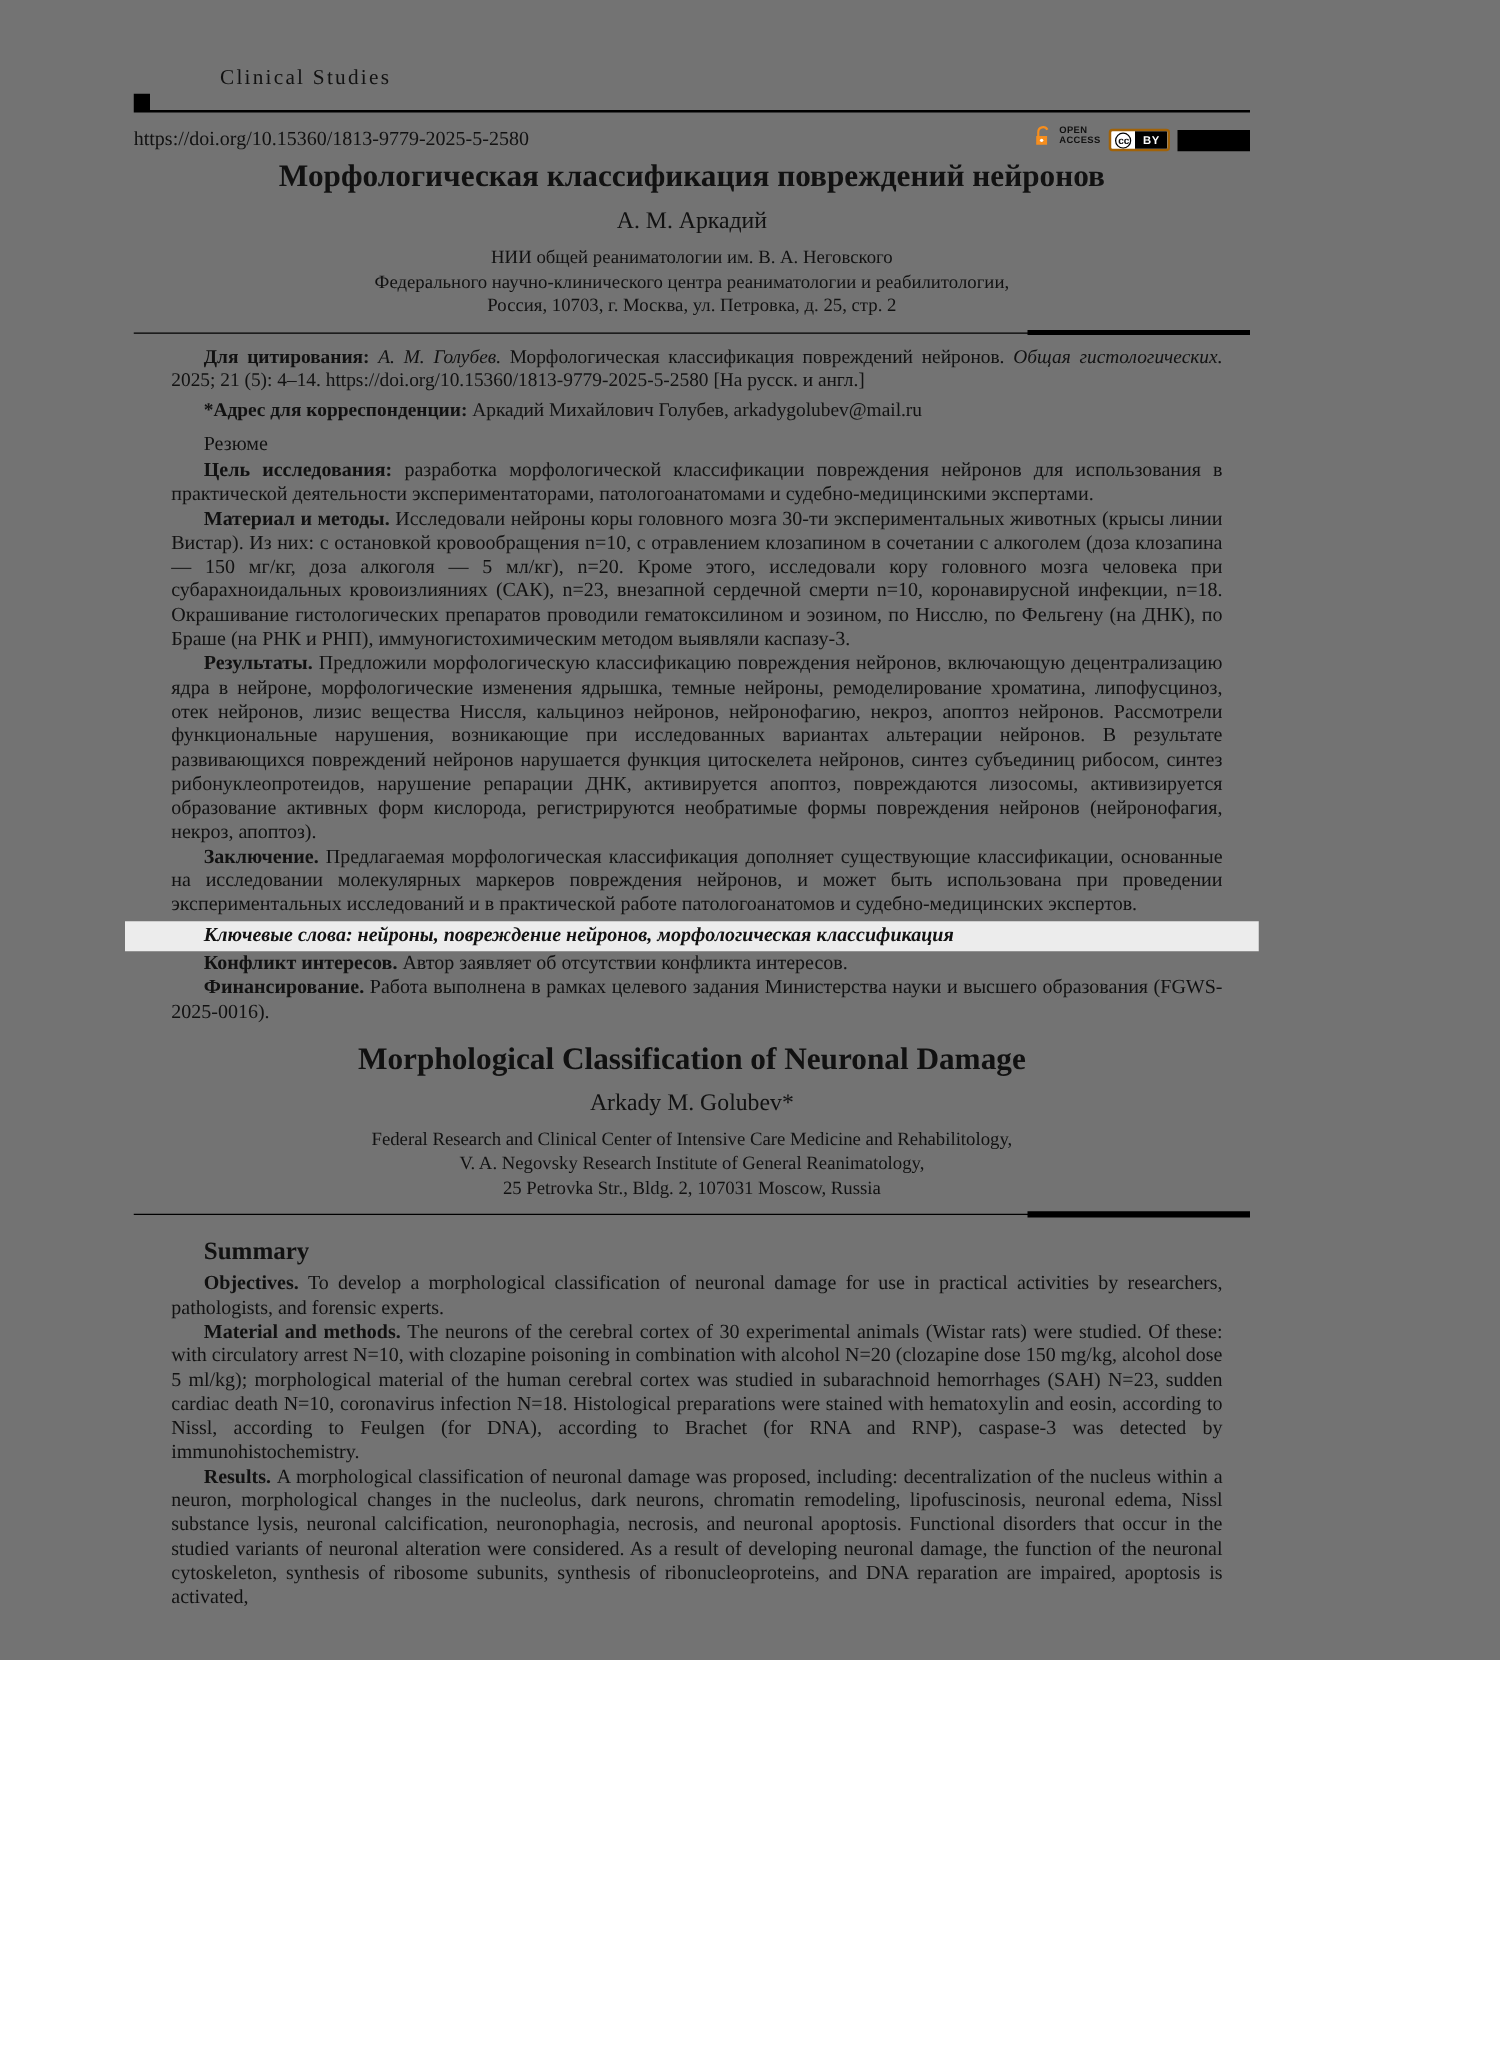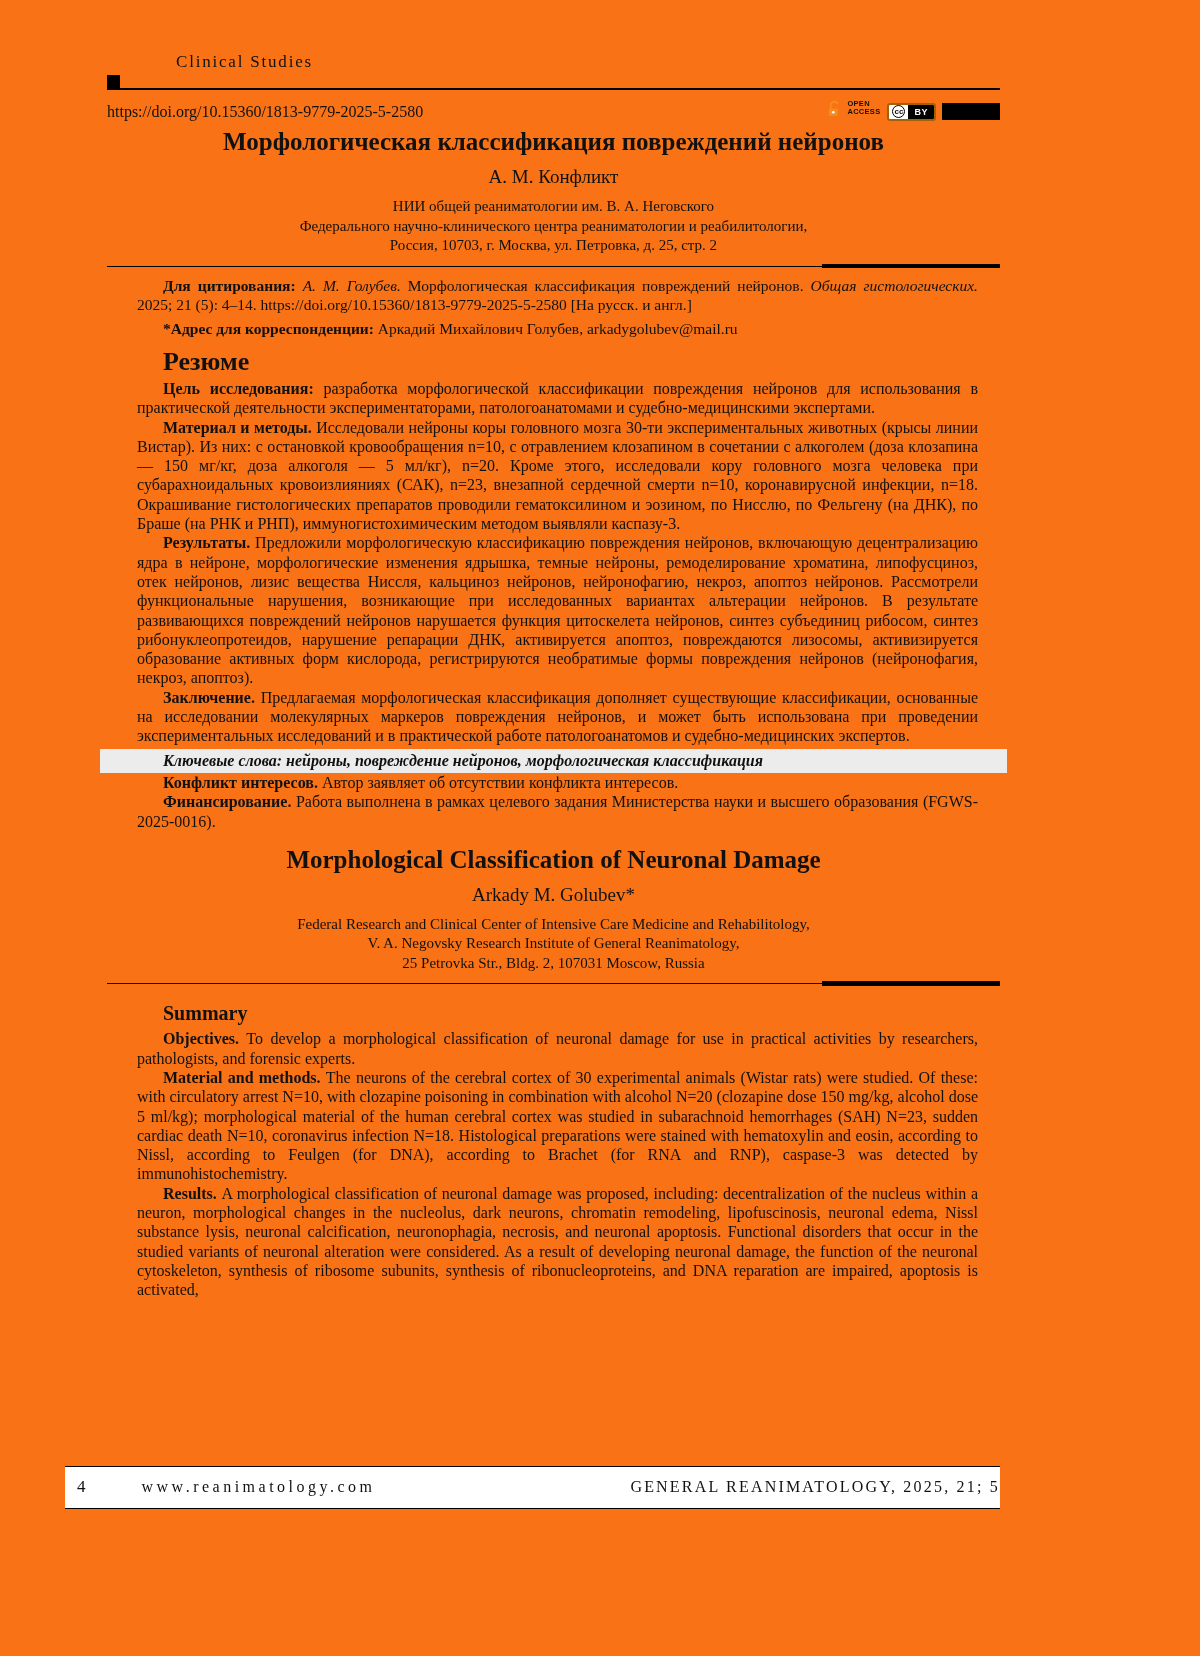--- a/index.html
+++ b/index.html
@@ -3,21 +3,21 @@
 <meta charset="utf-8">
 <style>
   * { box-sizing: border-box; }
   html, body { margin: 0; padding: 0; }
   body {
     width: 1200px; height: 1656px;
     background: #ffffff;
     font-family: "Liberation Serif", serif;
     color: #111;
   }
-  .page { position: relative; width: 1200px; height: 1656px; overflow: hidden; background: #f97316; }
+  .page { position: relative; width: 1200px; height: 1328px; overflow: hidden; background: #737373; }
 
   
   .section-label { position: absolute; left: 176px; top: 52px; font-size: 17px; letter-spacing: 1.8px; }
   .header-square { position: absolute; left: 107px; top: 75px; width: 13px; height: 13px; background: #000; }
   .header-rule { position: absolute; left: 107px; top: 88px; width: 893px; border-top: 2px solid #000; }
 
   .doi-row { position: absolute; left: 107px; top: 100px; width: 893px; display: flex; align-items: center; }
   .doi-link { font-size: 16px; line-height: 20px; }
   .doi-spacer { flex: 1; }
   .oa-wrap { display: flex; align-items: flex-start; gap: 3px; margin-right: 7px; }
@@ -32,21 +32,21 @@
   
   .article { position: absolute; left: 107px; top: 128px; width: 893px; }
   .title { text-align: center; font-size: 25px; font-weight: 700; margin: 0; line-height: 28px; }
   .author-line { text-align: center; font-size: 19px; margin-top: 10px; }
   .affiliation { text-align: center; font-size: 15px; line-height: 19.5px; margin-top: 9px; }
 
   .rule { position: relative; border-top: 1.5px solid #000; margin-top: 10px; height: 6px; }
   .rule .thick { position: absolute; right: 0; top: -3px; width: 178px; height: 4.5px; background: #000; }
 
   .meta { margin: 4px 22px 0 30px; font-size: 15.5px; line-height: 19.5px; text-align: justify; text-indent: 26px; }
-  .heading-ru { font-size: 26px; font-weight: 700; margin: 9px 0 2px 56px; }
+  .heading-ru { font-size: 16px; font-weight: 400; margin: 9px 0 2px 56px; }
   .heading-en { font-size: 20px; font-weight: 700; margin: 13px 0 4px 56px; }
 
   .body-text { margin: 0 22px 0 30px; font-size: 16px; line-height: 19.3px; text-align: justify; }
   .para { text-indent: 26px; margin: 0; }
   .b { font-weight: 700; }
   .i { font-style: italic; }
   .bi { font-weight: 700; font-style: italic; }
 
   .keywords-strip { background: #ececec; margin: 3px -7px 0 -7px; padding: 2px 29px 3px 63px;
                     font-size: 16px; line-height: 19.3px; }
@@ -90,21 +90,21 @@
     <span class="cc-badge">
       <span class="cc-circle">cc</span>
       <span class="cc-by">BY</span>
     </span>
     <span class="header-bar"></span>
   </div>
 
   <div class="article">
 
     <h1 class="title">Морфологическая классификация повреждений нейронов</h1>
-    <div class="author-line">А. М. Конфликт</div>
+    <div class="author-line">А. М. Аркадий</div>
 
     <div class="affiliation">
       <div>НИИ общей реаниматологии им. В. А. Неговского</div>
       <div>Федерального научно-клинического центра реаниматологии и реабилитологии,</div>
       <div>Россия, 10703, г. Москва, ул. Петровка, д. 25, стр. 2</div>
     </div>
 
     <div class="rule">
         <span class="thick"></span>
       </div>

